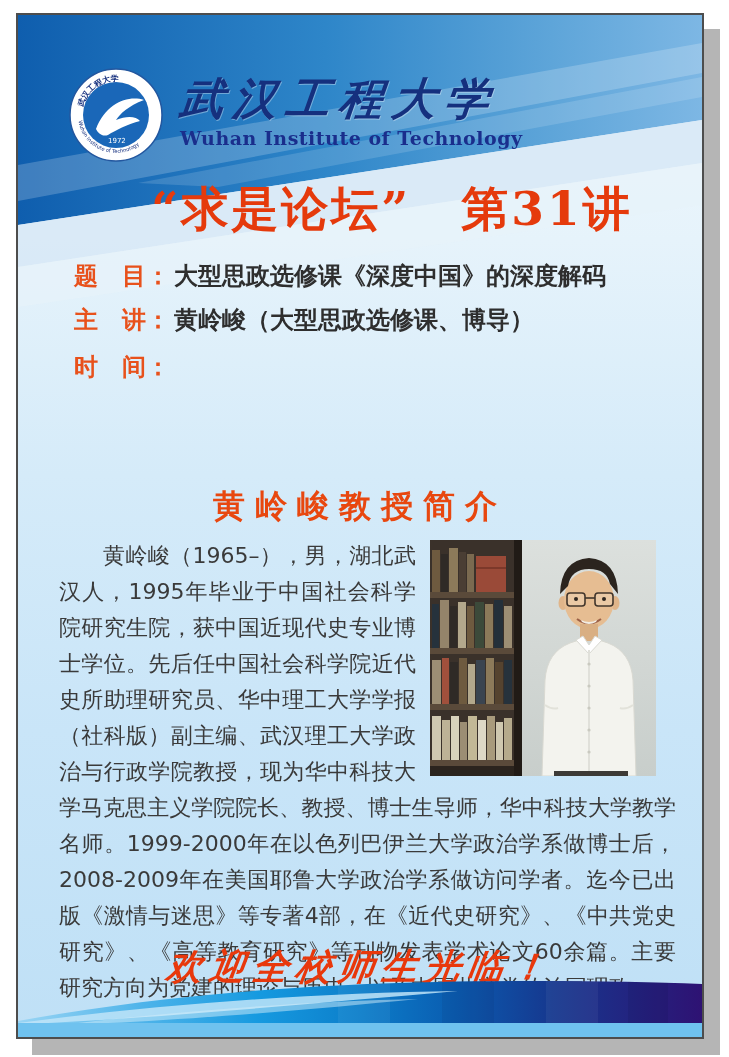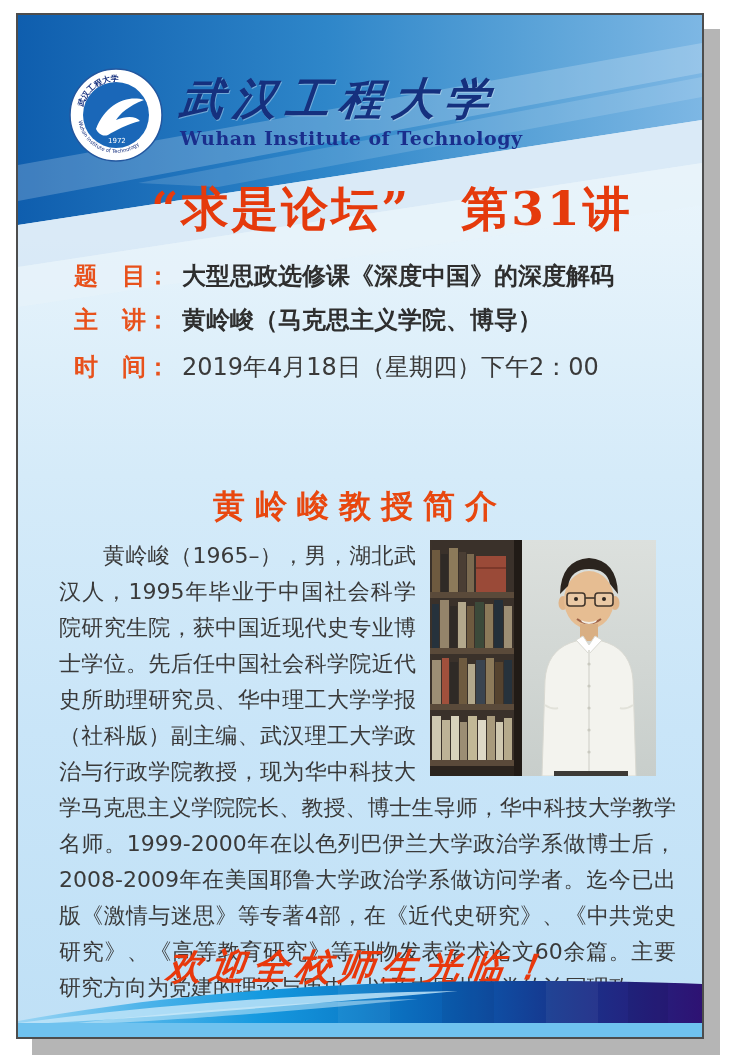--- a/index.html
+++ b/index.html
@@ -17,21 +17,21 @@
              text-shadow:1px 1px 0 rgba(255,255,255,.35);}
   .school-en{font-family:"DejaVu Serif","Liberation Serif",serif;font-weight:bold;
              font-size:19px;color:#1a2e8c;margin-top:2px;letter-spacing:.5px;}
   .title{position:absolute;left:0;top:163px;width:100%;text-align:center;
          font-family:"DejaVu Serif","Liberation Serif",serif;font-weight:bold;
          font-size:47px;color:#e53a0c;letter-spacing:3px;white-space:nowrap;margin-left:32px;}
   .info{position:absolute;left:56px;top:246px;right:30px;}
   .info-row{display:flex;align-items:baseline;margin-bottom:13px;font-size:24px;line-height:31px;}
   .info-row.gap{margin-top:16px;}
   .info-label{color:#e8511b;font-weight:bold;white-space:pre;flex:0 0 auto;}
-  .info-value{color:#3a3a3a;margin-left:12px;white-space:nowrap;}
+  .info-value{color:#3a3a3a;margin-left:4px;white-space:nowrap;}
   .info-value.bold{font-weight:bold;color:#2e2e2e;}
   .bio-heading{position:absolute;left:0;top:470px;width:100%;text-align:center;
          font-family:"DejaVu Serif","Liberation Serif",serif;font-weight:bold;
          font-size:32px;color:#e8470f;letter-spacing:10px;}
   .bio{position:absolute;left:41px;top:523px;width:617px;
        font-size:22px;line-height:36px;color:#3a3a3a;text-align:justify;}
   .bio p{margin:0;text-indent:2em;}
   .photo{float:right;width:226px;height:236px;margin:2px 20px 6px 14px;}
   .footer{position:absolute;left:0;top:928px;width:100%;text-align:center;
          font-family:"DejaVu Serif","Liberation Serif",serif;font-weight:bold;font-style:italic;
@@ -84,25 +84,24 @@
 
   <div class="title">“求是论坛”　第31讲</div>
 
   <div class="info">
     <div class="info-row">
       <span class="info-label">题　目：</span>
       <span class="info-value bold">大型思政选修课《深度中国》的深度解码</span>
     </div>
     <div class="info-row">
       <span class="info-label">主　讲：</span>
-      <span class="info-value bold">黄岭峻（马克思主义学院、博导）</span>
+      <span class="info-value bold">黄岭峻（大型思政选修课、博导）</span>
     </div>
     <div class="info-row gap">
       <span class="info-label">时　间：</span>
-      <span class="info-value">2019年4月18日（星期四）下午2：00</span>
     </div>
   </div>
 
   <div class="bio-heading">黄岭峻教授简介</div>
 
   <div class="bio">
     <div class="photo">
       <svg width="226" height="236" viewBox="0 0 226 236">
         <defs>
           <linearGradient id="wallGrad" x1="0" y1="0" x2="0" y2="1">

